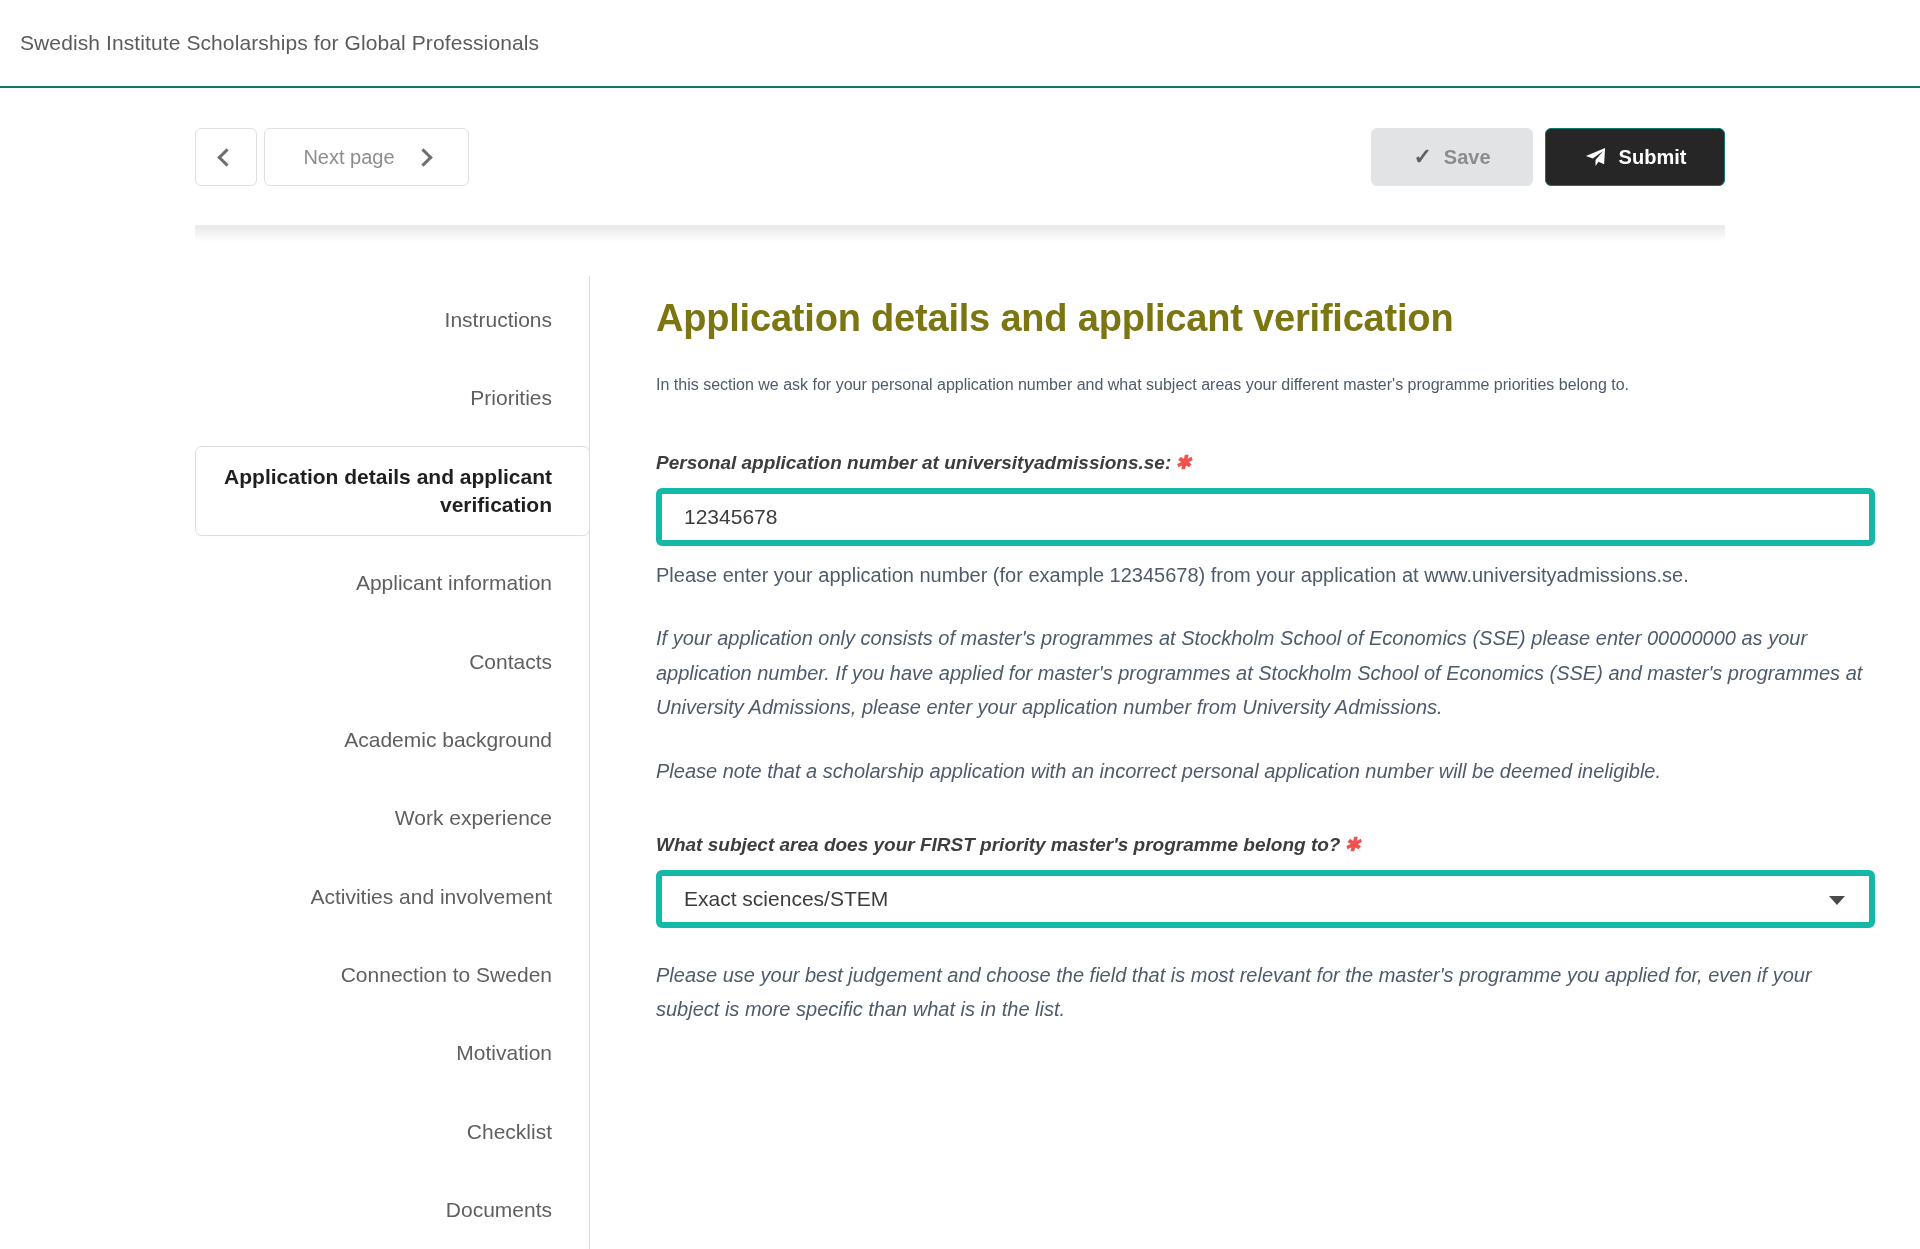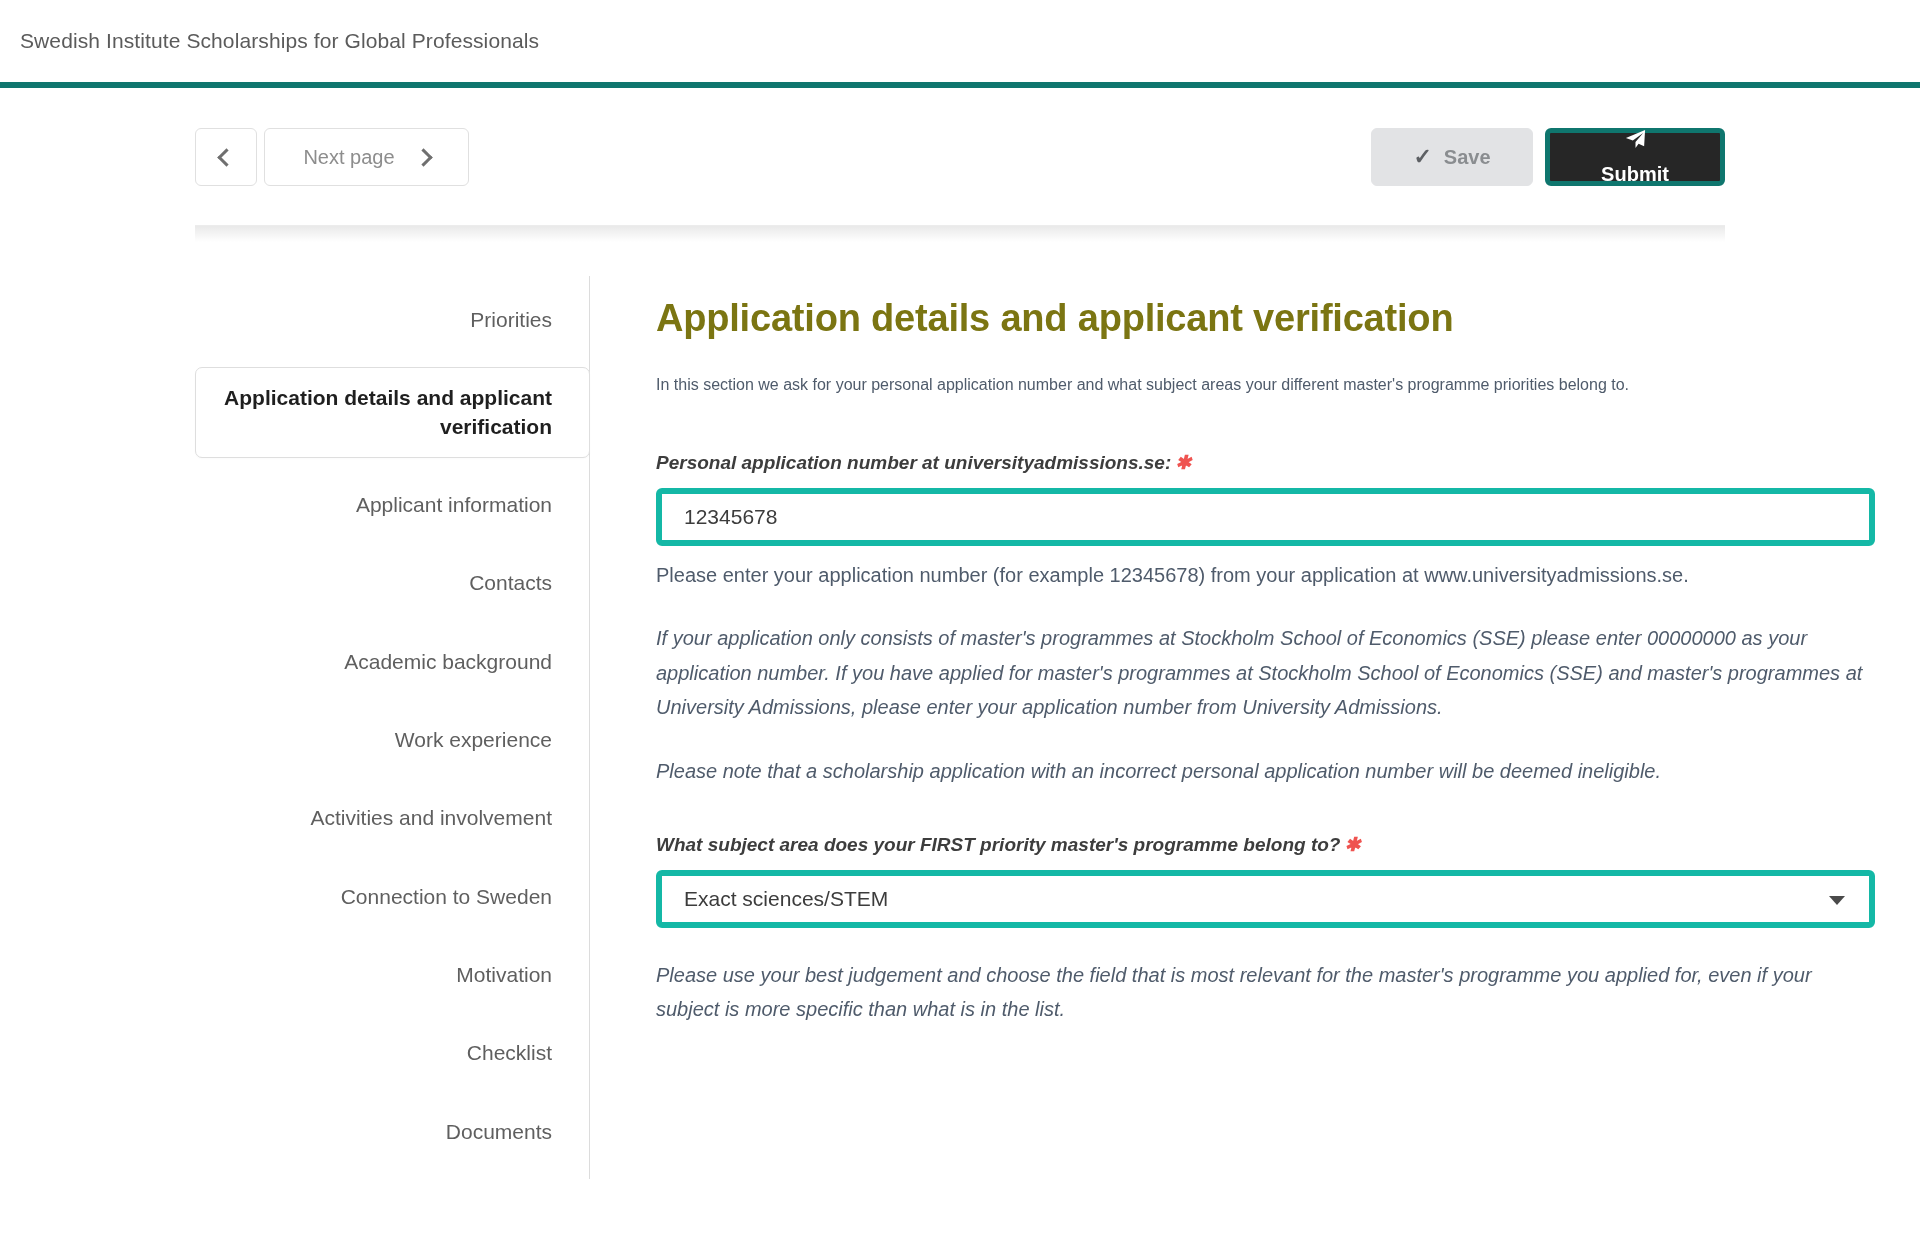--- a/index.html
+++ b/index.html
@@ -11,21 +11,21 @@
     overflow: hidden;
   }
 
   
   .appbar {
     height: 88px;
     background: #ffffff;
     display: flex;
     align-items: center;
     padding-left: 20px;
-    border-bottom: 6px solid #0f766e;
+    border-bottom: 2px solid #0f766e;
     position: relative;
     z-index: 5;
   }
   .appbar-title {
     font-size: 21px;
     color: #5b5b5b;
     letter-spacing: .1px;
     font-weight: 400;
   }
 
@@ -76,27 +76,26 @@
     border: 1px solid #e2e3e5;
     color: #8a8d90;
     min-width: 162px;
     font-weight: 700;
     font-size: 20px;
     gap: 12px;
   }
   .btn-save .ck { color: #5d6064; font-size: 22px; line-height: 1; }
   .btn-submit {
     background: #262626;
-    border: 5px solid #0f766e;
+    border: 1px solid #0f766e;
     color: #ffffff;
     min-width: 180px;
     font-weight: 700;
     font-size: 20px;
     gap: 12px;
-    flex-direction: column;
   }
   .send-icon { display: inline-block; width: 23px; height: 23px; }
 
   .toolbar-shadow {
     position: absolute;
     left: 195px; right: 195px;
     bottom: -16px;
     height: 16px;
     background: linear-gradient(to bottom, rgba(0,0,0,.085), rgba(0,0,0,0));
     pointer-events: none;
@@ -260,20 +259,21 @@
       </div>
     </div>
   </div>
   <div class="toolbar-rule"></div>
   <div class="toolbar-shadow"></div>
 </div>
 
 <div class="page">
 
   <nav class="sidebar">
+    <div class="nav-item">Instructions</div>
     <div class="nav-item">Priorities</div>
     <div class="nav-item active">Application details and applicant verification</div>
     <div class="nav-item">Applicant information</div>
     <div class="nav-item">Contacts</div>
     <div class="nav-item">Academic background</div>
     <div class="nav-item">Work experience</div>
     <div class="nav-item">Activities and involvement</div>
     <div class="nav-item">Connection to Sweden</div>
     <div class="nav-item">Motivation</div>
     <div class="nav-item">Checklist</div>

